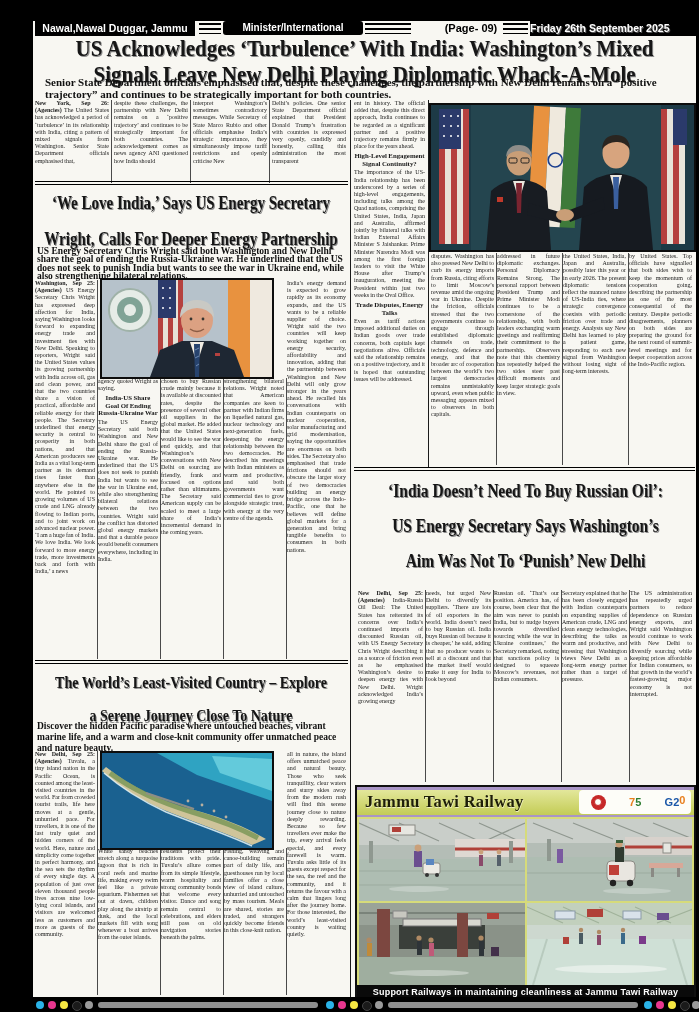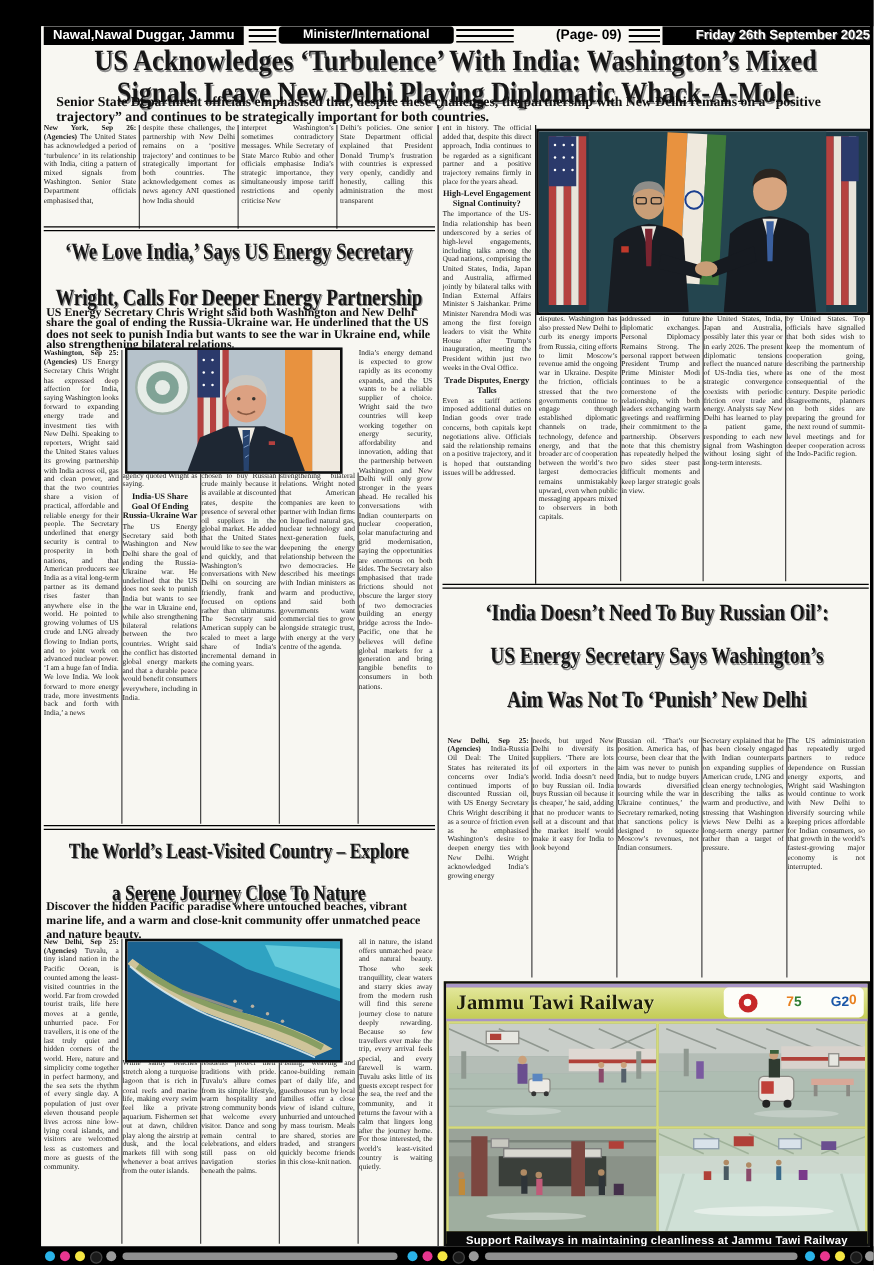--- a/index.html
+++ b/index.html
@@ -8,21 +8,21 @@
   .paper{position:absolute;left:33px;top:21px;width:663px;height:976px;background:#f8f7f2;overflow:hidden;}
   
   .masthead{position:absolute;left:2px;top:0;width:160px;height:15px;background:#000;color:#fff;
     font:bold 10.5px/15px "Liberation Sans",sans-serif;text-align:center;letter-spacing:0;}
   .lines{position:absolute;height:11px;top:2px;background:repeating-linear-gradient(180deg,#000 0 2px,transparent 2px 5px);}
   .sectionbox{position:absolute;left:190px;top:0;width:140px;height:14px;background:#000;color:#fff;border-radius:3px;
     font:bold 10px/14px "Liberation Sans",sans-serif;text-align:center;}
   .pagebox{position:absolute;left:382px;top:0;width:112px;height:14px;color:#000;
     font:bold 11px/14px "Liberation Sans",sans-serif;text-align:center;}
   .datebox{position:absolute;left:497px;top:0;width:166px;height:15px;background:#000;color:#fff;
-    font:bold 10.5px/15px "Liberation Sans",sans-serif;text-align:right;text-shadow:1px 1px 0 #555;}
+    font:bold 10.5px/15px "Liberation Sans",sans-serif;text-align:left;text-shadow:1px 1px 0 #555;}
   
   .h-line{white-space:nowrap;text-align:center;font-weight:bold;color:#161616;text-shadow:1px 1px 0 #8d8d8d;}
   .mainhead{position:absolute;left:0;top:15px;width:663px;font-size:21px;line-height:23px;transform:scaleY(1.12);transform-origin:top;}
   .subhead{font-weight:bold;color:#111;text-align:left;}
   .mainsub{position:absolute;left:12px;top:56px;width:639px;font-size:11px;line-height:11.5px;}
   .a2head{position:absolute;left:0;top:164px;width:316px;font-size:15px;line-height:29px;transform:scaleY(1.25);transform-origin:top;}
   .a2sub{position:absolute;left:4px;top:226px;width:308px;font-size:9.5px;line-height:8.4px;}
   .a3head{position:absolute;left:322px;top:452px;width:341px;font-size:15.5px;line-height:29px;transform:scaleY(1.2);transform-origin:top;}
   .a3sub{position:absolute;left:326px;top:542px;width:332px;font-size:9.5px;line-height:11px;}
   .a4head{position:absolute;left:0;top:644px;width:316px;font-size:14px;line-height:27px;transform:scaleY(1.25);transform-origin:top;}

